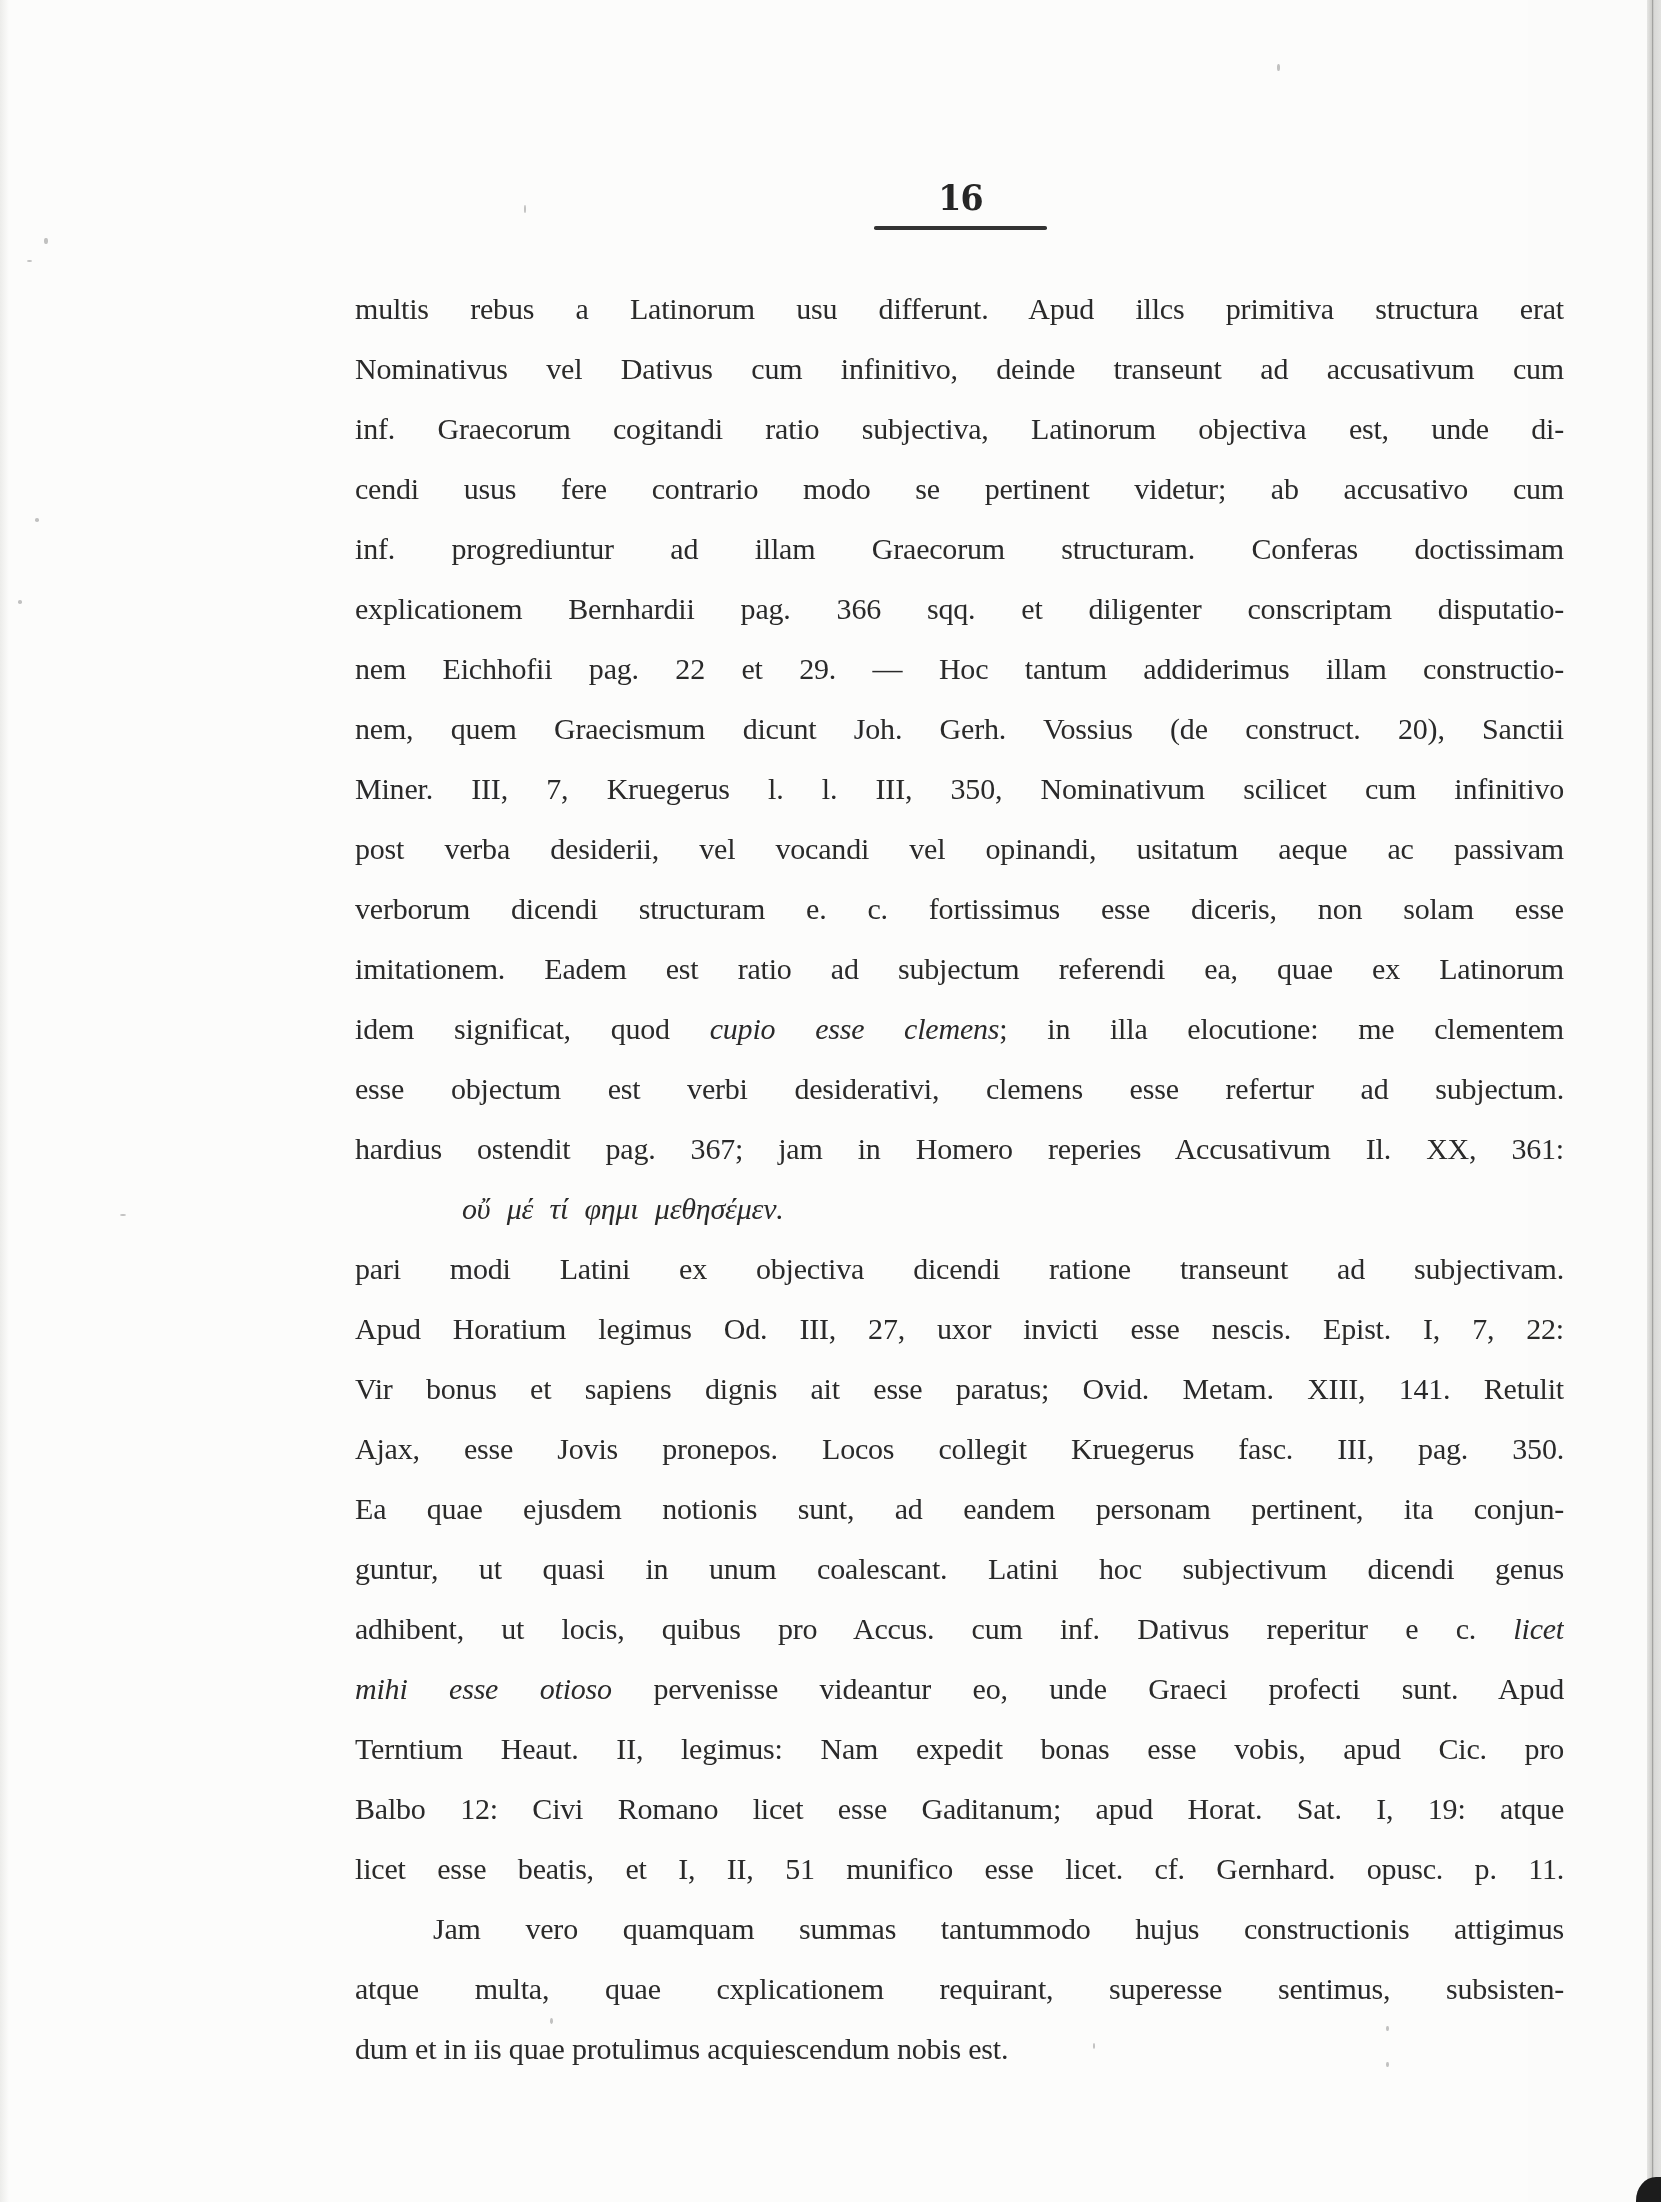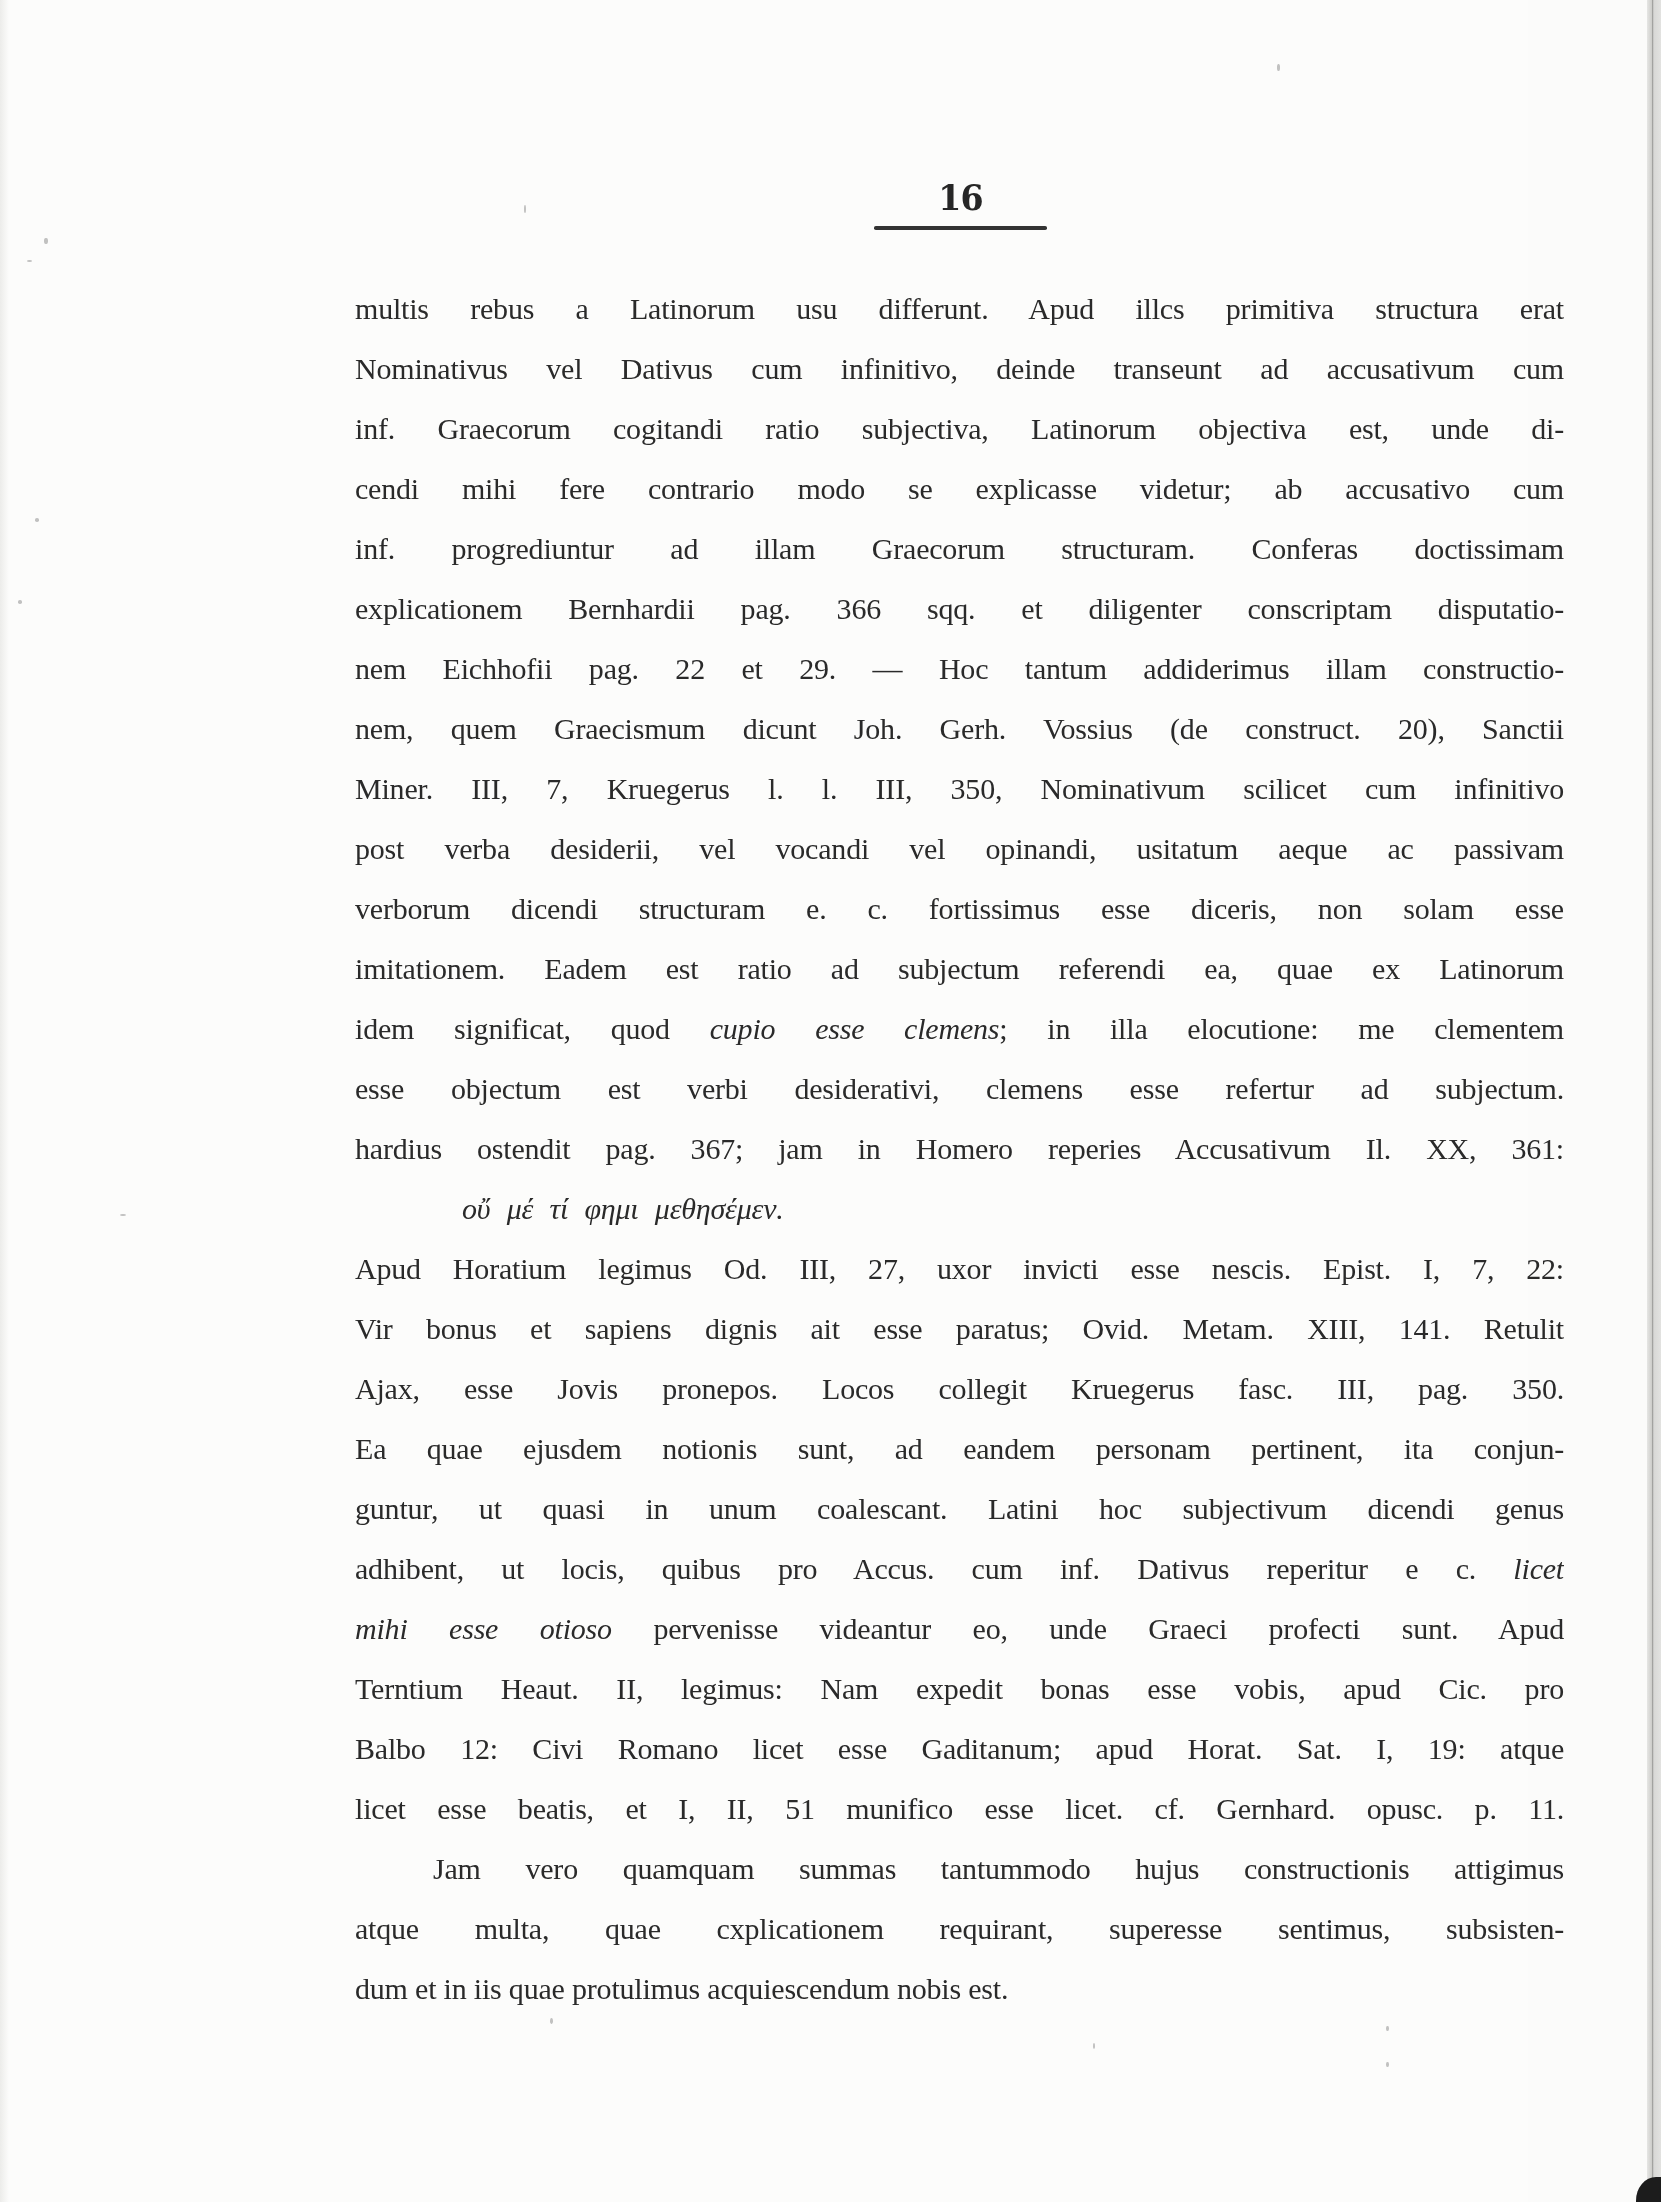--- a/index.html
+++ b/index.html
@@ -115,33 +115,34 @@
 <div class="page">
   <div class="left-shade"></div>
 
   <div class="folio">16</div>
   <div class="folio-rule"></div>
 
   <div class="text-block" id="text-block">
       <span class="line"><span>multis rebus a Latinorum usu differunt.  Apud illcs primitiva structura erat</span></span>
       <span class="line"><span>Nominativus vel Dativus cum infinitivo, deinde transeunt ad accusativum cum</span></span>
       <span class="line"><span>inf.  Graecorum cogitandi ratio subjectiva, Latinorum objectiva est, unde di-</span></span>
-      <span class="line"><span>cendi mihi fere contrario modo se explicasse videtur; ab accusativo cum</span></span>
+      <span class="line"><span>cendi usus fere contrario modo se pertinent videtur; ab accusativo cum</span></span>
       <span class="line"><span>inf. progrediuntur ad illam Graecorum structuram.  Conferas doctissimam</span></span>
       <span class="line"><span>explicationem Bernhardii pag. 366 sqq. et diligenter conscriptam disputatio-</span></span>
       <span class="line"><span>nem Eichhofii pag. 22 et 29. — Hoc tantum addiderimus illam constructio-</span></span>
       <span class="line"><span>nem, quem Graecismum dicunt Joh. Gerh. Vossius (de construct. 20), Sanctii</span></span>
       <span class="line"><span>Miner. III, 7, Kruegerus l. l. III, 350, Nominativum scilicet cum infinitivo</span></span>
       <span class="line"><span>post verba desiderii, vel vocandi vel opinandi, usitatum aeque ac passivam</span></span>
       <span class="line"><span>verborum dicendi structuram e. c. fortissimus esse diceris, non solam esse</span></span>
       <span class="line"><span>imitationem.  Eadem est ratio ad subjectum referendi ea, quae ex Latinorum</span></span>
       <span class="line"><span>idem significat, quod </span><span class="seg-italic">cupio esse clemens</span><span>; in illa elocutione: me clementem</span></span>
       <span class="line"><span>esse objectum est verbi desiderativi, clemens esse refertur ad subjectum.</span></span>
       <span class="line"><span>hardius ostendit pag. 367; jam in Homero reperies Accusativum Il. XX, 361:</span></span>
       <span class="line greek"><span class="seg-italic">οὔ μέ τί φημι μεθησέμεν.</span></span>
+      <span class="line"><span>pari modi Latini ex objectiva dicendi ratione transeunt ad subjectivam.</span></span>
       <span class="line"><span>Apud Horatium legimus Od. III, 27, uxor invicti esse nescis. Epist. I, 7, 22:</span></span>
       <span class="line"><span>Vir bonus et sapiens dignis ait esse paratus; Ovid. Metam. XIII, 141.  Retulit</span></span>
       <span class="line"><span>Ajax, esse Jovis pronepos.  Locos collegit Kruegerus fasc. III, pag. 350.</span></span>
       <span class="line"><span>Ea quae ejusdem notionis sunt, ad eandem personam pertinent, ita conjun-</span></span>
       <span class="line"><span>guntur, ut quasi in unum coalescant.  Latini hoc subjectivum dicendi genus</span></span>
       <span class="line"><span>adhibent, ut locis, quibus pro Accus. cum inf.  Dativus reperitur e c. </span><span class="seg-italic">licet</span></span>
       <span class="line"><span class="seg-italic">mihi esse otioso</span><span> pervenisse videantur eo, unde Graeci profecti sunt.  Apud</span></span>
       <span class="line"><span>Terntium Heaut. II, legimus:  Nam expedit bonas esse vobis, apud Cic. pro</span></span>
       <span class="line"><span>Balbo 12: Civi Romano licet esse Gaditanum; apud Horat. Sat. I, 19: atque</span></span>
       <span class="line"><span>licet esse beatis, et I, II, 51 munifico esse licet.  cf. Gernhard. opusc. p. 11.</span></span>

